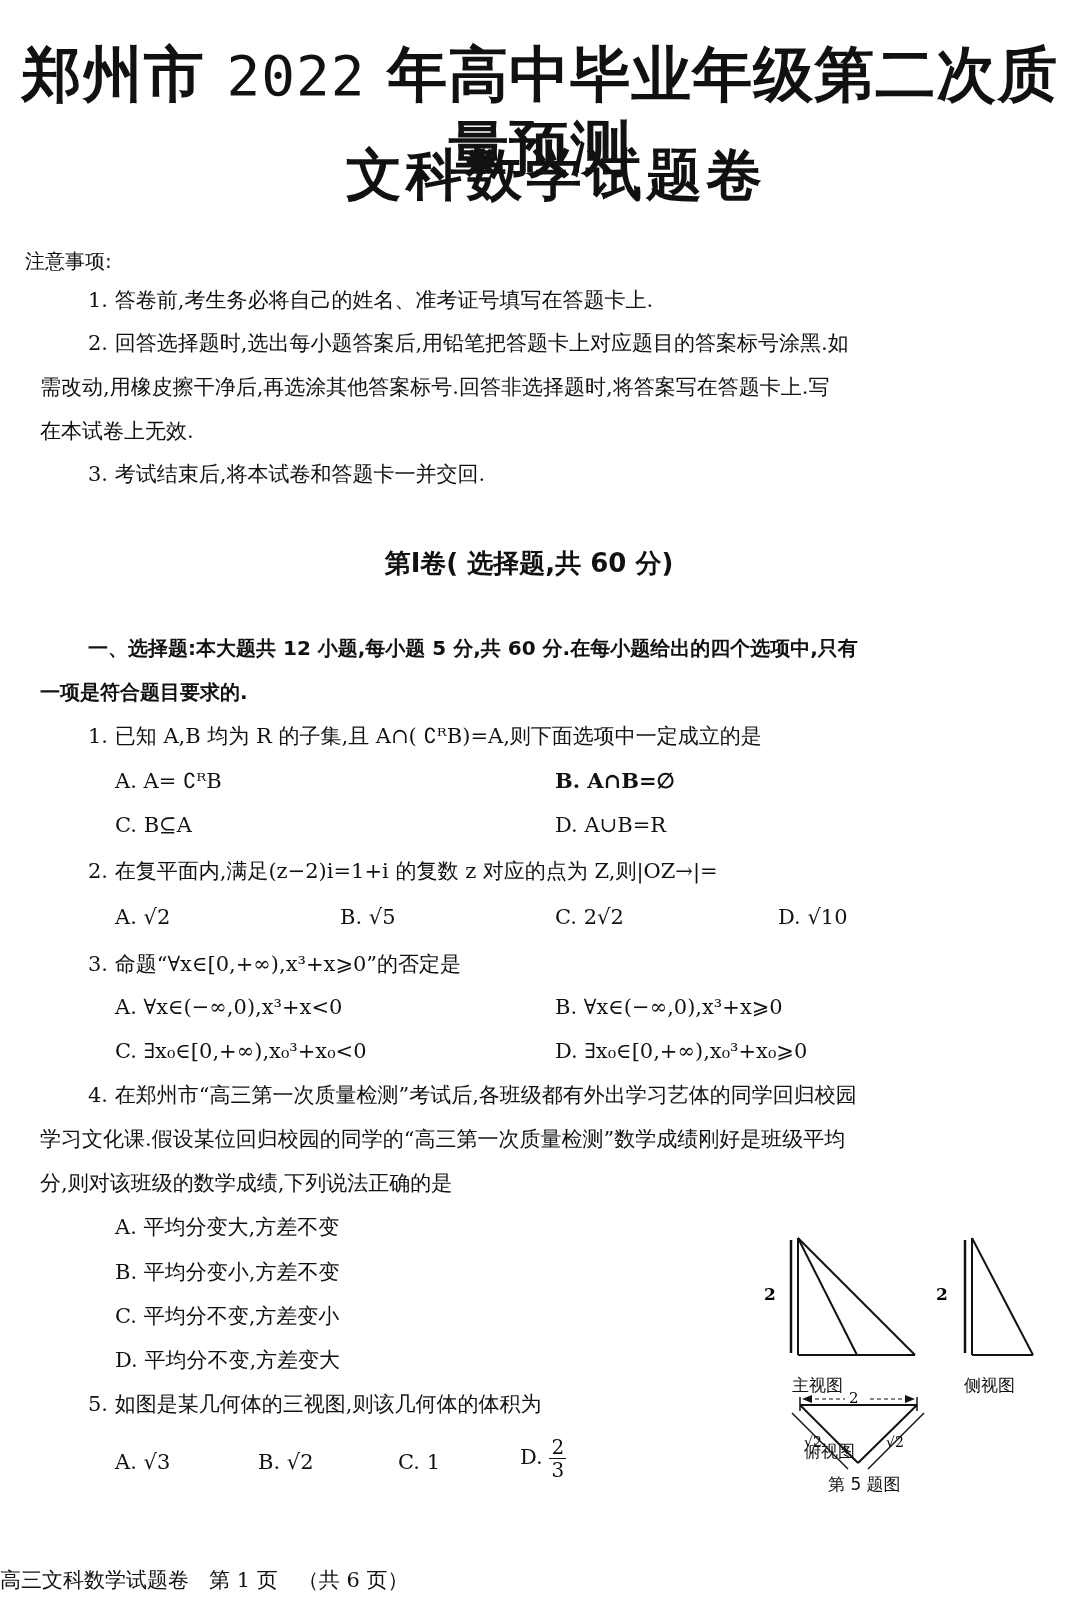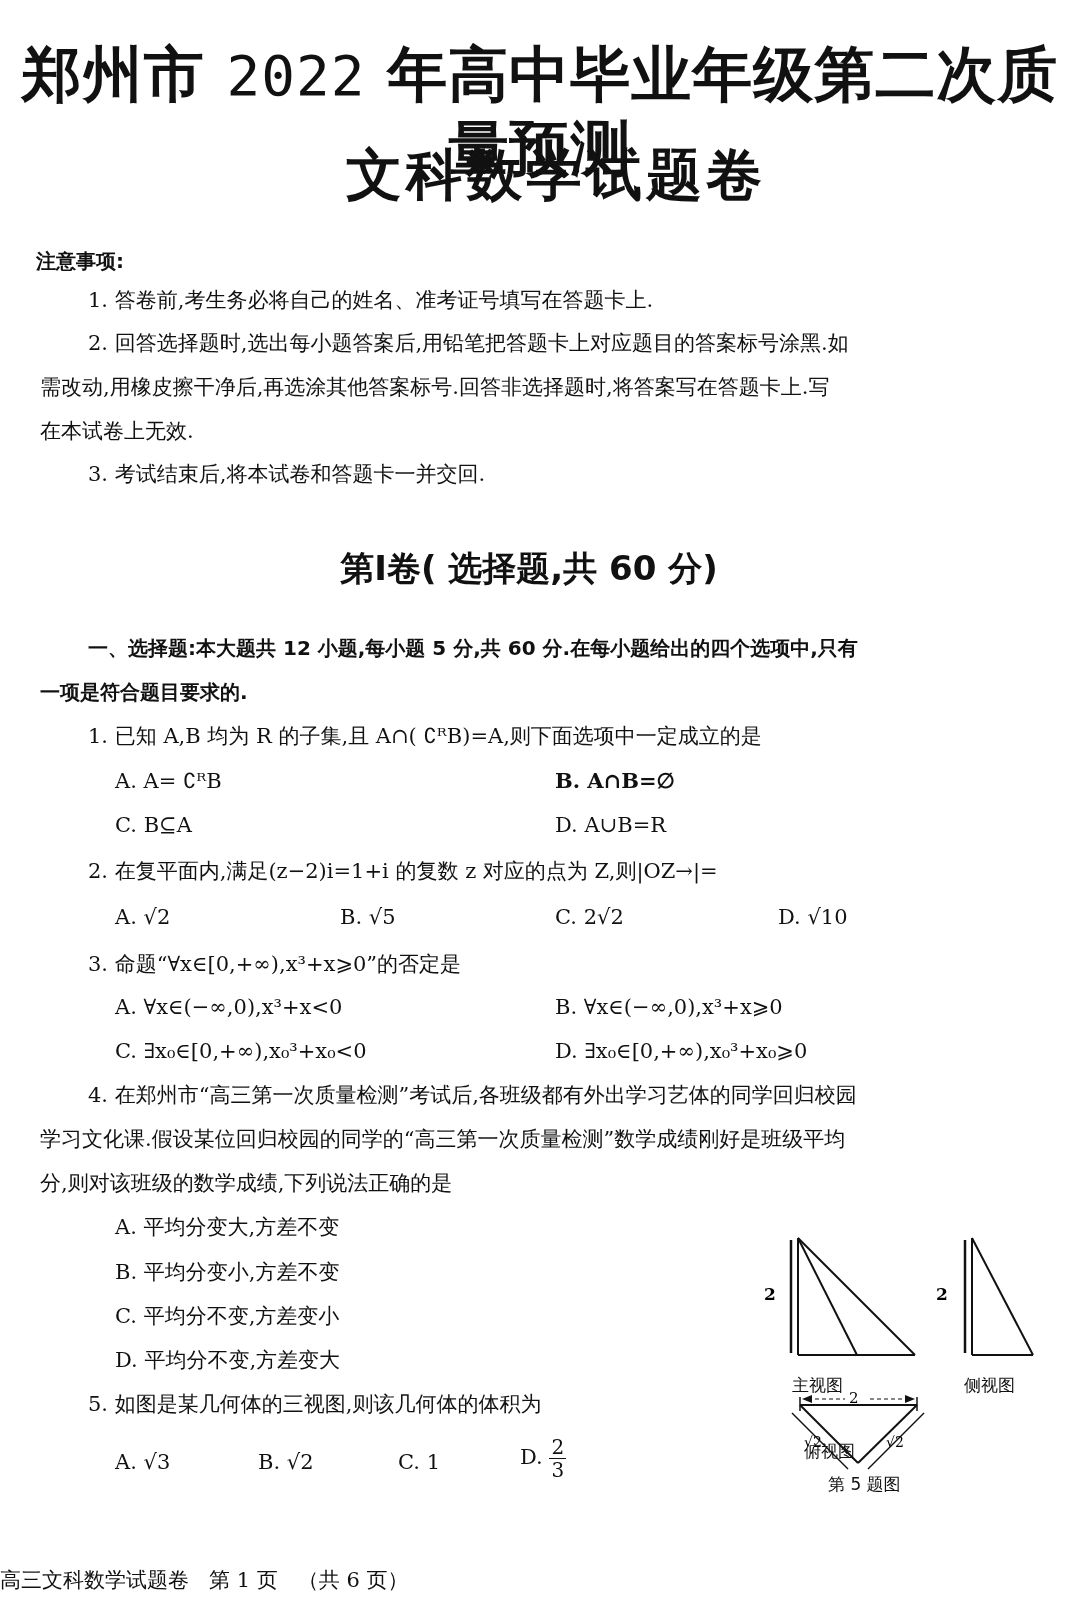--- a/index.html
+++ b/index.html
@@ -13,25 +13,25 @@
     left: 0; width: 1080px; top: 38px; text-align: center;
     font-family: "DejaVu Sans", sans-serif; font-weight: bold;
     font-size: 60px; letter-spacing: 1px; line-height: 72px;
   }
   .title1 .yr { font-family: "DejaVu Sans Mono", monospace; font-weight: normal; font-size: 56px; }
   .title2 {
     left: 16px; width: 1080px; top: 140px; text-align: center;
     font-family: "DejaVu Sans", sans-serif; font-weight: bold;
     font-size: 56px; letter-spacing: 4px; line-height: 70px;
   }
-  .notice-h { left: 36px; top: 248px; font-family: "DejaVu Sans", sans-serif; font-weight: bold; font-size: 20px; }
+  .notice-h { left: 25px; top: 248px; font-family: "DejaVu Sans", sans-serif; font-weight: normal; font-size: 20px; }
   .line { font-size: 21px; line-height: 28px; white-space: nowrap; }
   .sec-h {
     left: 0; width: 1058px; top: 546px; text-align: center;
-    font-family: "DejaVu Sans", sans-serif; font-weight: bold; font-size: 34px;
+    font-family: "DejaVu Sans", sans-serif; font-weight: bold; font-size: 26px;
   }
   .bold { font-family: "DejaVu Sans", sans-serif; font-weight: bold; }
   .opt { font-size: 21px; line-height: 28px; white-space: nowrap; }
   .frac { display: inline-block; vertical-align: middle; text-align: center; line-height: 22px; font-size: 20px; }
   .frac span { display: block; }
   .frac .num { border-bottom: 1.5px solid #111; padding: 0 2px; }
   .footer {
     left: 0; width: 1080px; top: 1566px; text-align: left;
     font-size: 21px; white-space: pre;
   }

